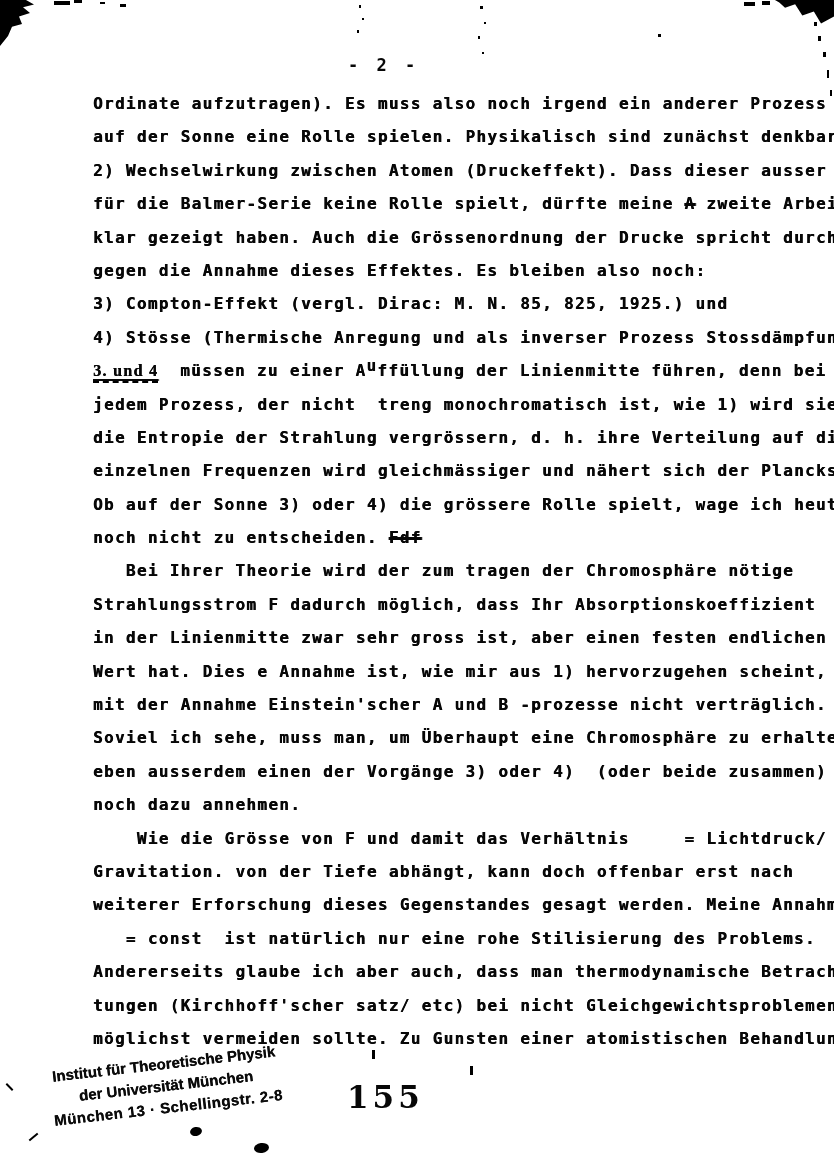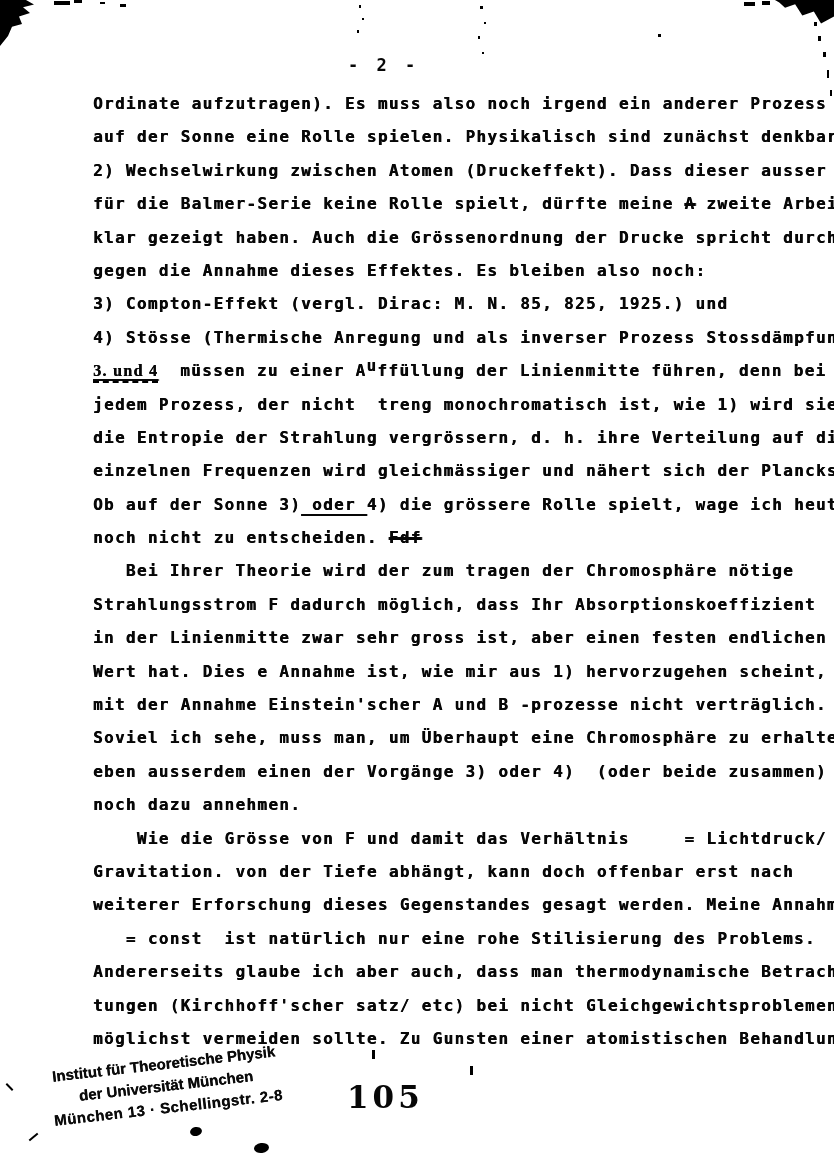--- a/index.html
+++ b/index.html
@@ -15,21 +15,21 @@
     white-space:pre;
   }
   .body-text {
     position:absolute; left:93px; top:87px; width:790px;
     font-family:"DejaVu Sans Mono", monospace;
     font-weight:700; font-size:16px; line-height:33.4px;
     letter-spacing:1.32px; white-space:pre;
     text-shadow:0.4px 0 0 currentColor;
   }
   .line { height:33.4px; overflow:visible; }
-  .u-solid { text-decoration:underline; text-decoration-thickness:2px; text-underline-offset:4px; }
+  .u-solid { text-decoration-thickness:2px; text-underline-offset:4px; }
   .u-double {
     text-decoration:underline; text-decoration-thickness:2px; text-underline-offset:3px;
     border-bottom:2px dashed #000; padding-bottom:2px;font-family:Liberation Serif, serif;
   }
   .strike { text-decoration:line-through; text-decoration-thickness:2.5px; }
   .sup { position:relative; top:-5px; }
   .stamp {
     position:absolute; left:16px; top:1053px; width:300px;
     transform:rotate(-6.5deg);
     font-family:"Liberation Sans", sans-serif;
@@ -93,15 +93,15 @@
   <div class="header-num">- 2 -</div>
 
   <div class="body-text"><div class="line"><span>Ordinate aufzutragen). Es muss also noch irgend ein anderer Prozess</span></div><div class="line"><span>auf der Sonne eine Rolle spielen. Physikalisch sind zunächst denkbar</span></div><div class="line"><span>2) Wechselwirkung zwischen Atomen (Druckeffekt). Dass dieser ausser</span></div><div class="line"><span>für die Balmer-Serie keine Rolle spielt, dürfte meine </span><span class="strike">A</span><span> zweite Arbeit</span></div><div class="line"><span>klar gezeigt haben. Auch die Grössenordnung der Drucke spricht durch</span></div><div class="line"><span>gegen die Annahme dieses Effektes. Es bleiben also noch:</span></div><div class="line"><span>3) Compton-Effekt (vergl. Dirac: M. N. 85, 825, 1925.) und</span></div><div class="line"><span>4) Stösse (Thermische Anregung und als inverser Prozess Stossdämpfung</span></div><div class="line"><span class="u-double">3. und 4</span><span>  müssen zu einer A</span><span class="sup">u</span><span>ffüllung der Linienmitte führen, denn bei</span></div><div class="line"><span>jedem Prozess, der nicht  treng monochromatisch ist, wie 1) wird sie</span></div><div class="line"><span>die Entropie der Strahlung vergrössern, d. h. ihre Verteilung auf die</span></div><div class="line"><span>einzelnen Frequenzen wird gleichmässiger und nähert sich der Planckschen</span></div><div class="line"><span>Ob auf der Sonne 3)</span><span class="u-solid"> oder </span><span>4) die grössere Rolle spielt, wage ich heute</span></div><div class="line"><span>noch nicht zu entscheiden. </span><span class="strike">Fdf</span></div><div class="line" style="padding-left: 32.85px;"><span>Bei Ihrer Theorie wird der zum tragen der Chromosphäre nötige</span></div><div class="line"><span>Strahlungsstrom F dadurch möglich, dass Ihr Absorptionskoeffizient</span></div><div class="line"><span>in der Linienmitte zwar sehr gross ist, aber einen festen endlichen</span></div><div class="line"><span>Wert hat. Dies e Annahme ist, wie mir aus 1) hervorzugehen scheint,</span></div><div class="line"><span>mit der Annahme Einstein'scher A und B -prozesse nicht verträglich.</span></div><div class="line"><span>Soviel ich sehe, muss man, um Überhaupt eine Chromosphäre zu erhalten</span></div><div class="line"><span>eben ausserdem einen der Vorgänge 3) oder 4)  (oder beide zusammen)</span></div><div class="line"><span>noch dazu annehmen.</span></div><div class="line" style="padding-left: 43.8px;"><span>Wie die Grösse von F und damit das Verhältnis     = Lichtdruck/</span></div><div class="line"><span>Gravitation. von der Tiefe abhängt, kann doch offenbar erst nach</span></div><div class="line"><span>weiterer Erforschung dieses Gegenstandes gesagt werden. Meine Annahme</span></div><div class="line" style="padding-left: 32.85px;"><span>= const  ist natürlich nur eine rohe Stilisierung des Problems.</span></div><div class="line"><span>Andererseits glaube ich aber auch, dass man thermodynamische Betrach</span></div><div class="line"><span>tungen (Kirchhoff'scher satz/ etc) bei nicht Gleichgewichtsproblemen</span></div><div class="line"><span>möglichst vermeiden sollte. Zu Gunsten einer atomistischen Behandlung</span></div></div>
 
   <div class="stamp">
     <div class="s1">Institut für Theoretische Physik</div>
     <div class="s2">der Universität München</div>
     <div class="s3">München 13  ·  Schellingstr. 2-8</div>
   </div>
 
-  <div class="page-num">105</div>
+  <div class="page-num">155</div>
 
 </div>
 
 </body></html>

